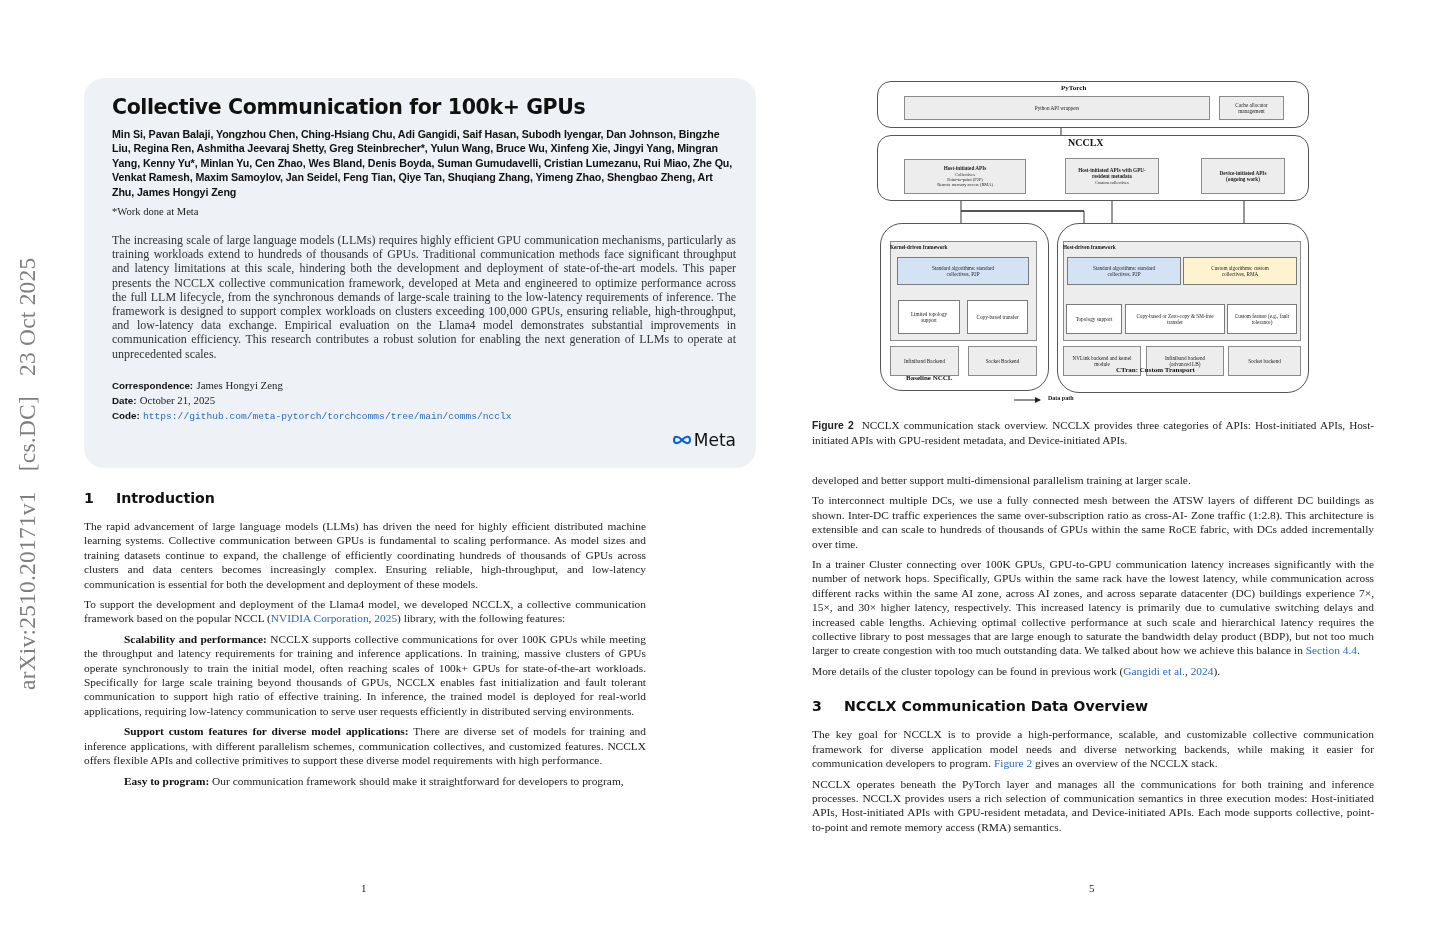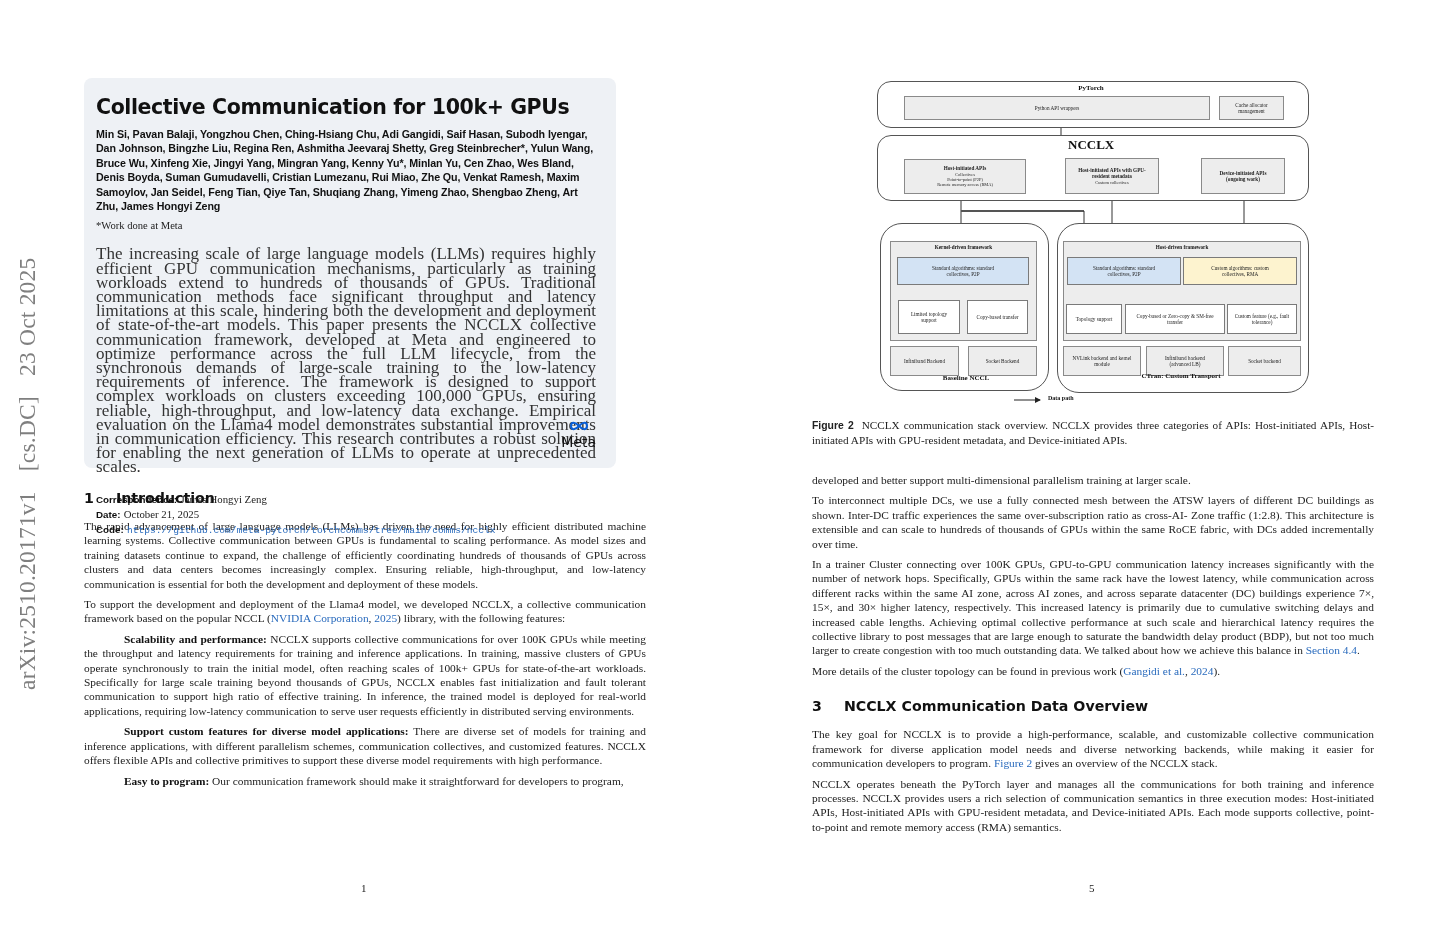--- a/index.html
+++ b/index.html
@@ -14,32 +14,32 @@
     transform-origin: 0 0; transform: rotate(-90deg);
     white-space: nowrap; color: #7f7f7f;
     font-family: "Liberation Serif", "DejaVu Serif", serif; font-size: 23.5px; letter-spacing: 0.2px;
     width: 430px;
   }
   #arxiv-stamp span { margin-right: 14px; }
 
   
   #page1 { position: absolute; left: 84px; top: 78px; width: 562px; }
   .header-box {
-    background: #eef1f5; border-radius: 8px; padding: 16px 20px 18px 12px; width: 532px; height: 390px;
+    background: #eef1f5; border-radius: 20px; padding: 16px 20px 18px 28px; width: 672px; height: 390px;
     position: relative;
   }
   .paper-title { font-family: "DejaVu Sans", "Liberation Sans", sans-serif; font-weight: bold; font-size: 20.5px; letter-spacing: -0.4px; color: #111; margin-top: 1px; }
   .authors { font-family: "Liberation Sans", "DejaVu Sans", sans-serif; font-weight: bold; font-size: 10.7px; line-height: 14.4px; color: #111; margin-top: 8px; letter-spacing: -0.1px; }
   .author-note { font-family: "Liberation Serif", serif; font-size: 10.6px; margin-top: 7px; color: #222; }
-  .abstract { font-family: "Liberation Serif", serif; font-size: 17px; line-height: 14.2px; text-align: justify; color: #333; margin-top: 16px; }
+  .abstract { font-family: "Liberation Serif", serif; font-size: 12px; line-height: 14.2px; text-align: justify; color: #333; margin-top: 16px; }
   .meta-lines { margin-top: 17px; font-size: 10.4px; line-height: 14.2px; }
   .meta-lines .label { font-family: "Liberation Sans", sans-serif; font-weight: bold; font-size: 9.8px; color: #111; }
   .meta-lines .val { font-family: "Liberation Serif", serif; font-size: 10.8px; color: #222; }
   .meta-lines .mono { font-size: 9.6px; }
-  .meta-logo { position: absolute; right: 20px; bottom: 18px; font-family: "DejaVu Sans", sans-serif; font-size: 14px; color: #111; display: flex; align-items: center; gap: 2px; flex-direction: column; }
+  .meta-logo { position: absolute; right: 20px; bottom: 18px; font-family: "DejaVu Sans", sans-serif; font-size: 17px; color: #111; display: flex; align-items: center; gap: 2px; }
 
   .section-head { font-family: "DejaVu Sans", "Liberation Sans", sans-serif; font-weight: bold; font-size: 14.2px; color: #111; display: flex; gap: 22px; }
   .body-text { font-family: "Liberation Serif", "DejaVu Serif", serif; font-size: 11.4px; line-height: 14.4px; text-align: justify; color: #222; }
   .body-text p { margin-bottom: 6px; }
   .body-text b { color: #111; margin-left: 40px; }
   #p1-section { margin-top: 22px; }
   #p1-body { margin-top: 13px; }
 
   .page-num { position: absolute; font-family: "Liberation Serif", serif; font-size: 11px; color: #222; }
 
@@ -55,21 +55,21 @@
   
   .dbox { position: absolute; border: 1px solid #6b6b6b; display: flex; flex-direction: column; justify-content: center; align-items: center; text-align: center; line-height: 1.2; color: #222; }
   .round { border-radius: 14px; border-color: #555; background: #fff; }
   .gray { background: #ededed; border-color: #8a8a8a; }
   .white { background: #fff; border-color: #7a7a7a; }
   .blue { background: #d3e3f4; border-color: #7a7a7a; }
   .yellow { background: #fdf3cf; border-color: #7a7a7a; }
   .fs6 { font-size: 6px; }
   .fs5 { font-size: 5.2px; }
   .bold { font-weight: bold; }
-  .grp-label { position: absolute; font-weight: bold; color: #111; text-align: center; }
+  .grp-label { position: absolute; font-weight: bold; color: #111; }
   svg.wires { position: absolute; left: 0; top: 0; pointer-events: none; }
 </style>
 </head>
 <body>
 
 <div id="arxiv-stamp">
   <span>arXiv:2510.20171v1</span>
   <span>[cs.DC]</span>
   <span>23 Oct 2025</span>
 </div>
@@ -157,21 +157,21 @@
 
       <line x1="138" y1="322" x2="164" y2="322" stroke="#222" stroke-width="1" marker-end="url(#ah)"></line>
     </svg>
 
     <div class="dbox round" style="left:1px; top:3px; width:432px; height:47px;"></div>
     <div class="grp-label fs6" style="left:185px; top:6px; width:60px; font-size:7px;">PyTorch</div>
     <div class="dbox gray fs5" style="left:28px; top:18px; width:306px; height:24px;">Python API wrappers</div>
     <div class="dbox gray fs5" style="left:343px; top:18px; width:65px; height:24px; padding:0 6px;">Cache allocator management</div>
 
     <div class="dbox round" style="left:1px; top:57px; width:432px; height:66px;"></div>
-    <div class="grp-label" style="left:192px; top:59px; width:44px; font-size:13px;">NCCLX</div>
+    <div class="grp-label" style="left:192px; top:59px; width:44px; font-size:10px;">NCCLX</div>
     <div class="dbox gray" style="left:28px; top:81px; width:122px; height:35px;">
       <div class="bold fs5">Host-initiated APIs</div>
       <div class="fs5" style="font-size:4.4px;">Collectives</div>
       <div class="fs5" style="font-size:4.4px;">Point-to-point (P2P)</div>
       <div class="fs5" style="font-size:4.4px;">Remote memory access (RMA)</div>
     </div>
     <div class="dbox gray" style="left:189px; top:80px; width:94px; height:36px; padding:0 8px;">
       <div class="bold fs5">Host-initiated APIs with GPU-resident metadata</div>
       <div class="fs5" style="font-size:4.4px;">Custom collectives</div>
     </div>
@@ -191,21 +191,21 @@
     <div class="dbox gray" style="left:187px; top:163px; width:238px; height:100px;"></div>
     <div class="grp-label fs5" style="left:187px; top:166px; width:238px;">Host-driven framework</div>
     <div class="dbox blue fs5" style="left:191px; top:179px; width:114px; height:28px; padding:0 18px;">Standard algorithms: standard collectives, P2P</div>
     <div class="dbox yellow fs5" style="left:307px; top:179px; width:114px; height:28px; padding:0 18px;">Custom algorithms: custom collectives, RMA</div>
     <div class="dbox white fs5" style="left:190px; top:226px; width:56px; height:30px; padding:0 6px;">Topology support</div>
     <div class="dbox white fs5" style="left:249px; top:226px; width:100px; height:30px; padding:0 8px;">Copy-based or Zero-copy &amp; SM-free transfer</div>
     <div class="dbox white fs5" style="left:351px; top:226px; width:70px; height:30px; padding:0 4px;">Custom feature (e.g., fault tolerance)</div>
     <div class="dbox gray fs5" style="left:187px; top:268px; width:78px; height:30px; padding:0 8px;">NVLink backend and kernel module</div>
     <div class="dbox gray fs5" style="left:270px; top:268px; width:78px; height:30px; padding:0 10px;">Infiniband backend (advanced LB)</div>
     <div class="dbox gray fs5" style="left:352px; top:268px; width:73px; height:30px;">Socket backend</div>
-    <div class="grp-label" style="left:240px; top:294px; width:130px; font-size:7px;">CTran: Custom Transport</div>
+    <div class="grp-label" style="left:240px; top:288px; width:130px; font-size:7px;">CTran: Custom Transport</div>
 
     <div class="grp-label" style="left:172px; top:317px; width:50px; font-size:6px; text-align:left;">Data path</div>
   </div>
 
   <div class="fig-caption">
     <span class="cap-label">Figure 2</span>
     <span>NCCLX communication stack overview. NCCLX provides three categories of APIs: Host-initiated APIs, Host-initiated APIs with GPU-resident metadata, and Device-initiated APIs.</span>
   </div>
 
   <div id="p5-body" class="body-text">

